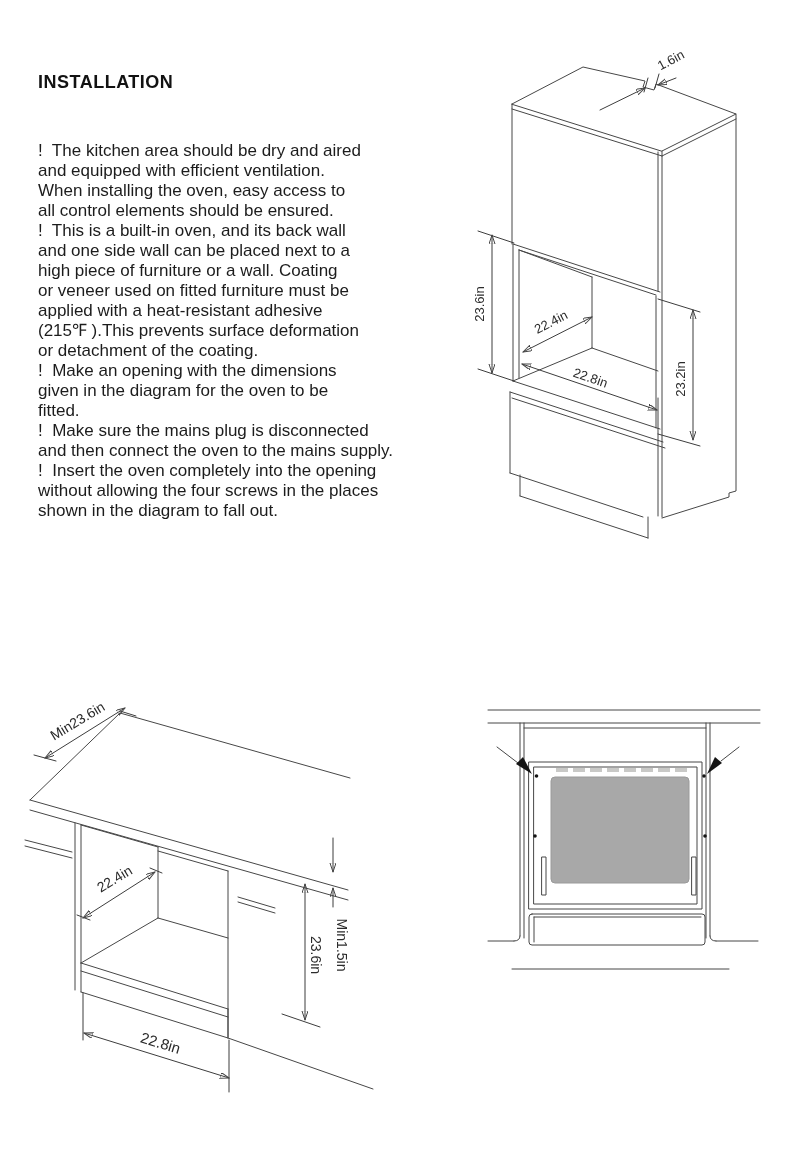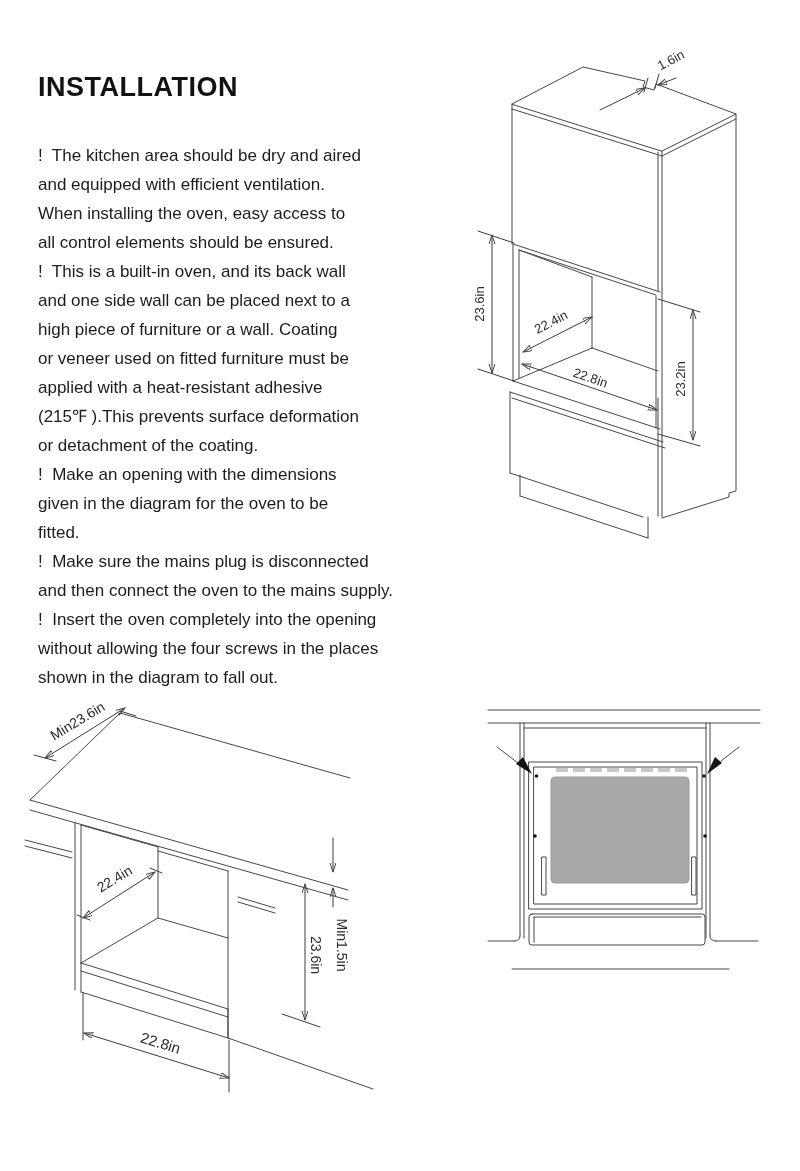--- a/index.html
+++ b/index.html
@@ -3,26 +3,26 @@
 <meta charset="utf-8">
 <style>
   * { margin:0; padding:0; box-sizing:border-box; }
   body { background:#888; font-family:"Liberation Sans", sans-serif; }
   .page {
     position:relative; width:800px; height:1171px; background:#ffffff;
     margin:0 auto; overflow:hidden;
   }
   .title {
     position:absolute; left:38px; top:72px;
-    font-size:27px; font-weight:bold; color:#121212; letter-spacing:0.5px;
+    font-size:18px; font-weight:bold; color:#121212; letter-spacing:0.5px;
     font-family:"Liberation Sans", sans-serif;
   }
   .instructions {
     position:absolute; left:38px; top:141px; width:430px;
-    font-size:17px; line-height:29px; color:#1c1c1c;
+    font-size:17px; line-height:20px; color:#1c1c1c;
     white-space:pre-wrap;
     font-family:"Liberation Sans", sans-serif;
   }
   svg { position:absolute; overflow:visible; }
   svg path, svg line, svg rect.o, svg polyline {
     fill:none; stroke:#474747; stroke-width:1; stroke-linejoin:round; stroke-linecap:round;
   }
   svg text {
     fill:#2b2b2b; font-family:"Liberation Sans", sans-serif;
   }

